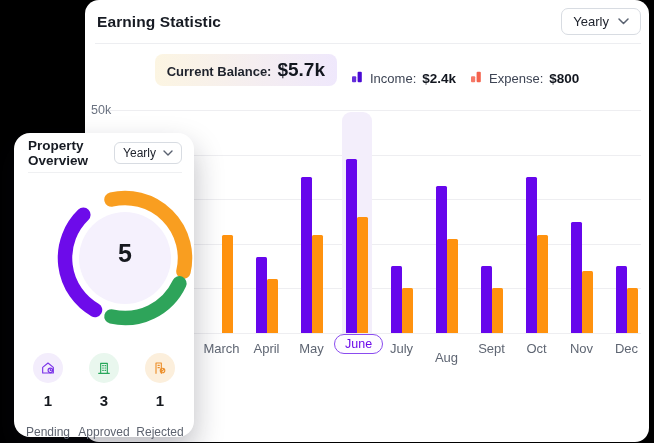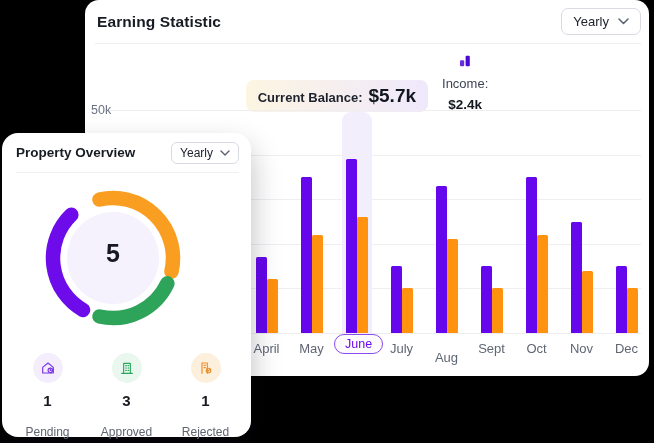--- a/index.html
+++ b/index.html
@@ -1,50 +1,50 @@
 <!DOCTYPE html>
 <html><head>
 <meta charset="utf-8">
 <style>
   html,body{margin:0;padding:0;background:#000;}
   .stage{position:relative;width:654px;height:443px;background:#000;overflow:hidden;
          font-family:"Liberation Sans",sans-serif;-webkit-font-smoothing:antialiased;}
   .card{position:absolute;background:#fff;}
 
   
-  #earning-card{left:85px;top:0;width:564px;height:376px;border-radius:14px;}
+  #earning-card{left:85px;top:0;width:564px;height:442px;border-radius:14px;}
   .e-header{position:absolute;left:10px;right:8px;top:0;height:43px;display:flex;
             align-items:center;justify-content:space-between;border-bottom:1px solid #EDEEF1;}
   .e-title{font-size:15.5px;font-weight:700;color:#171B23;letter-spacing:.1px;padding-left:2px;}
   .dd{display:flex;align-items:center;gap:9px;border:1px solid #D8DCE2;border-radius:7px;
       padding:5px 11px;font-size:13px;color:#20242E;background:#fff;cursor:pointer;}
   .dd.small{padding:3px 8px;font-size:12px;gap:7px;border-radius:6px;}
   .dd svg{display:block;}
 
   .legend{position:absolute;top:54px;left:0;right:0;display:flex;justify-content:center;
           align-items:flex-end;gap:14px;font-size:13px;}
   .balance-pill{background:linear-gradient(90deg,#FCF5E2,#EFE8FC);border-radius:8px;
                 padding:5px 12px;display:flex;gap:6px;align-items:baseline;}
   .balance-pill .lbl{font-weight:700;color:#1E222C;font-size:13px;}
   .balance-pill .val{font-weight:800;color:#12161F;font-size:19px;}
-  .lg-item{display:flex;align-items:center;gap:6px;flex-direction:column;}
+  .lg-item{display:flex;align-items:center;gap:6px;}
   .lg-item .lbl{color:#3D4454;}
   .lg-item .val{font-weight:800;color:#12161F;font-size:13.5px;}
 
   #earning-chart{position:absolute;left:0;top:0;width:564px;height:376px;}
   .gridline{position:absolute;height:1px;background:#EEEEF1;}
   .ytick{position:absolute;left:6px;top:103px;font-size:12.5px;color:#6A7280;}
   .hl{position:absolute;background:#F3EEFB;border-radius:9px 9px 0 0;}
   .bar{position:absolute;border-radius:1.5px 1.5px 0 0;}
   .xlab{position:absolute;font-size:13px;color:#5F6673;text-align:center;}
   .pill{display:inline-block;border:1.4px solid #8A4BEF;color:#6D0BEA;border-radius:999px;
         padding:2px 10px;background:#FEFCFF;font-size:12.5px;font-weight:500;cursor:pointer;}
 
   
-  #property-card{left:2px;top:133px;width:249px;height:304px;border-radius:16px;
+  #property-card{left:14px;top:133px;width:180px;height:304px;border-radius:16px;
                  box-shadow:0 14px 30px rgba(18,18,35,.28);}
   .p-header{position:absolute;left:14px;right:12px;top:0;height:39px;display:flex;
             align-items:center;justify-content:space-between;border-bottom:1px solid #EFF0F2;}
   .p-title{font-size:13.5px;font-weight:700;color:#171B23;}
   #donut-svg{position:absolute;left:31px;top:45px;}
   .donut-val{position:absolute;left:31px;top:106px;width:160px;text-align:center;
              font-size:25px;font-weight:700;color:#16191F;}
   .donut-lbl{position:absolute;left:21px;top:135px;width:180px;text-align:center;
              font-size:13px;color:#4E5560;}
   .stats{position:absolute;left:6px;right:6px;top:220px;display:flex;justify-content:space-around;}
@@ -79,20 +79,30 @@
       </div>
       <div class="lg-item">
         <span id="income-icon" style="color: rgb(74, 9, 212);">
           <svg width="13" height="13" viewBox="0 0 13 13">
               <rect x="1" y="6.2" width="4.2" height="6" rx="1" fill="currentColor" opacity="0.85"></rect>
               <rect x="6.6" y="1.8" width="4.2" height="10.4" rx="1" fill="currentColor"></rect>
             </svg>
         </span>
         <span class="lbl">Income:</span>
         <span class="val">$2.4k</span>
+      </div>
+      <div class="lg-item">
+        <span id="expense-icon" style="color: rgb(244, 98, 77);">
+          <svg width="13" height="13" viewBox="0 0 13 13">
+              <rect x="1" y="6.2" width="4.2" height="6" rx="1" fill="currentColor" opacity="0.85"></rect>
+              <rect x="6.6" y="1.8" width="4.2" height="10.4" rx="1" fill="currentColor"></rect>
+            </svg>
+        </span>
+        <span class="lbl">Expense:</span>
+        <span class="val">$800</span>
       </div>
     </div>
 
     <div id="earning-chart">
       <div class="ytick">50k</div>
 
     <div class="gridline" style="top: 110px; left: 24px; width: 532px;"></div>
         <div class="gridline" style="top: 154.6px; left: 24px; width: 532px;"></div>
         <div class="gridline" style="top: 199.2px; left: 24px; width: 532px;"></div>
         <div class="gridline" style="top: 243.8px; left: 24px; width: 532px;"></div>

